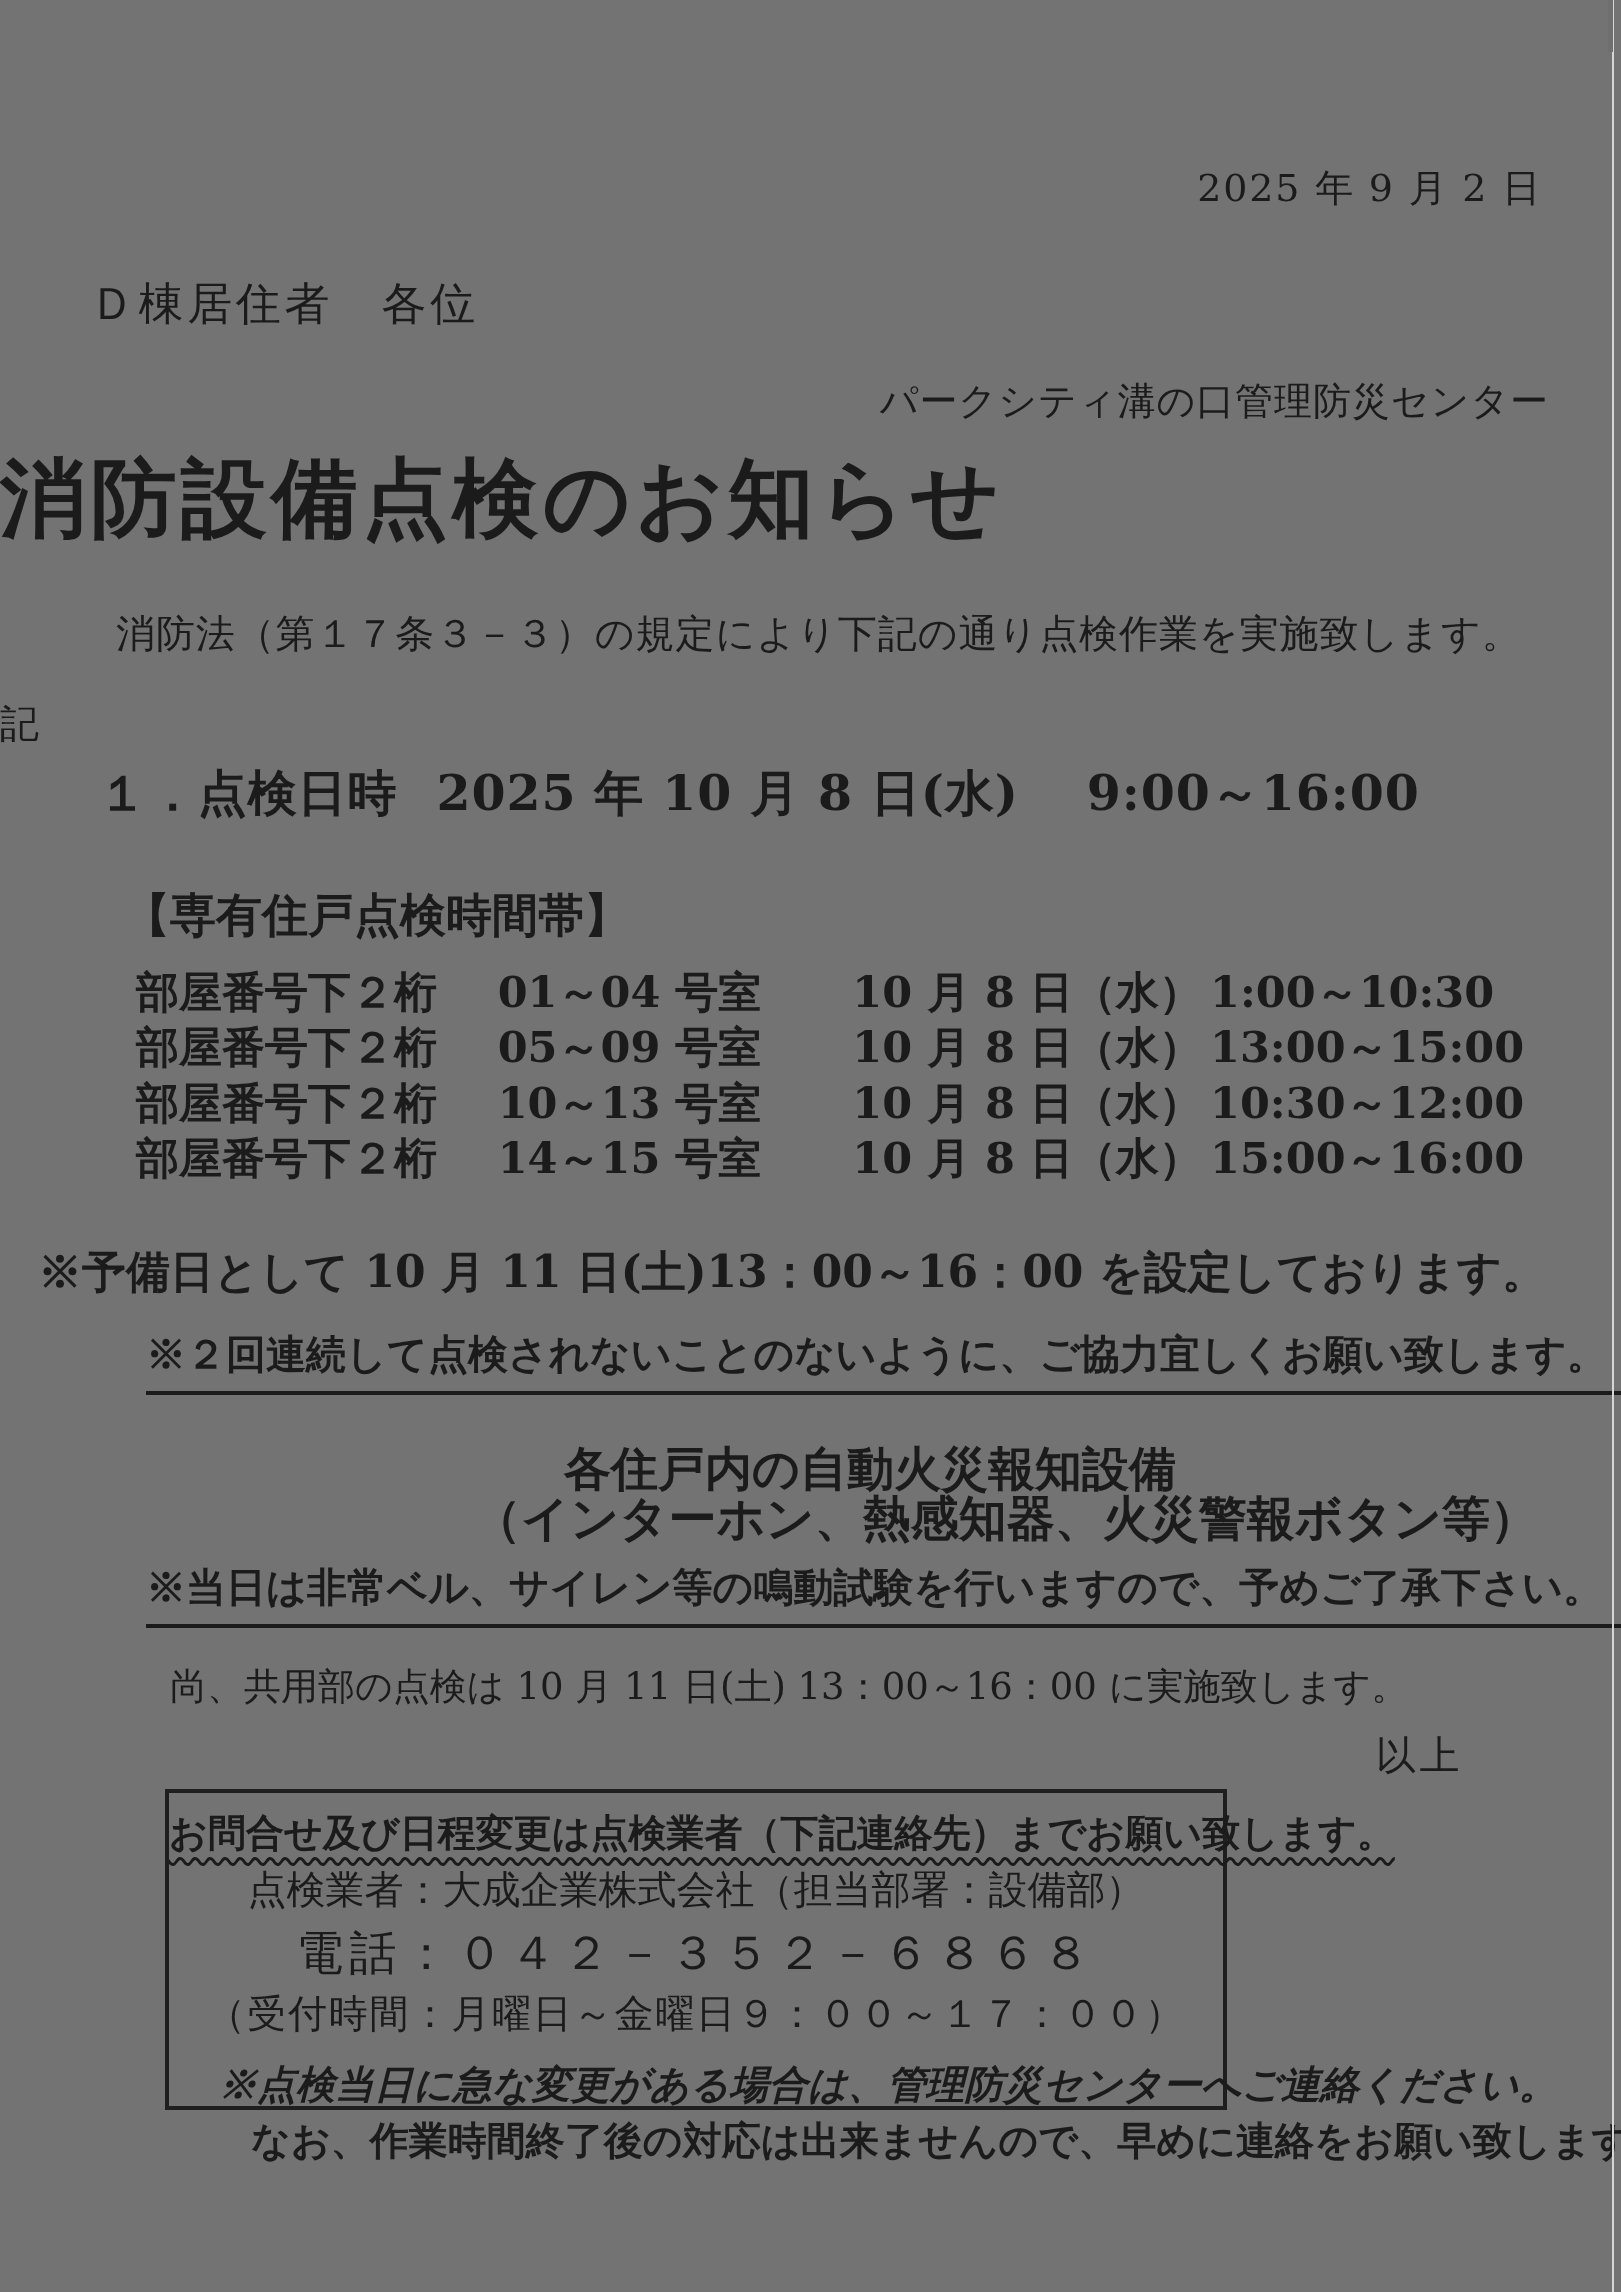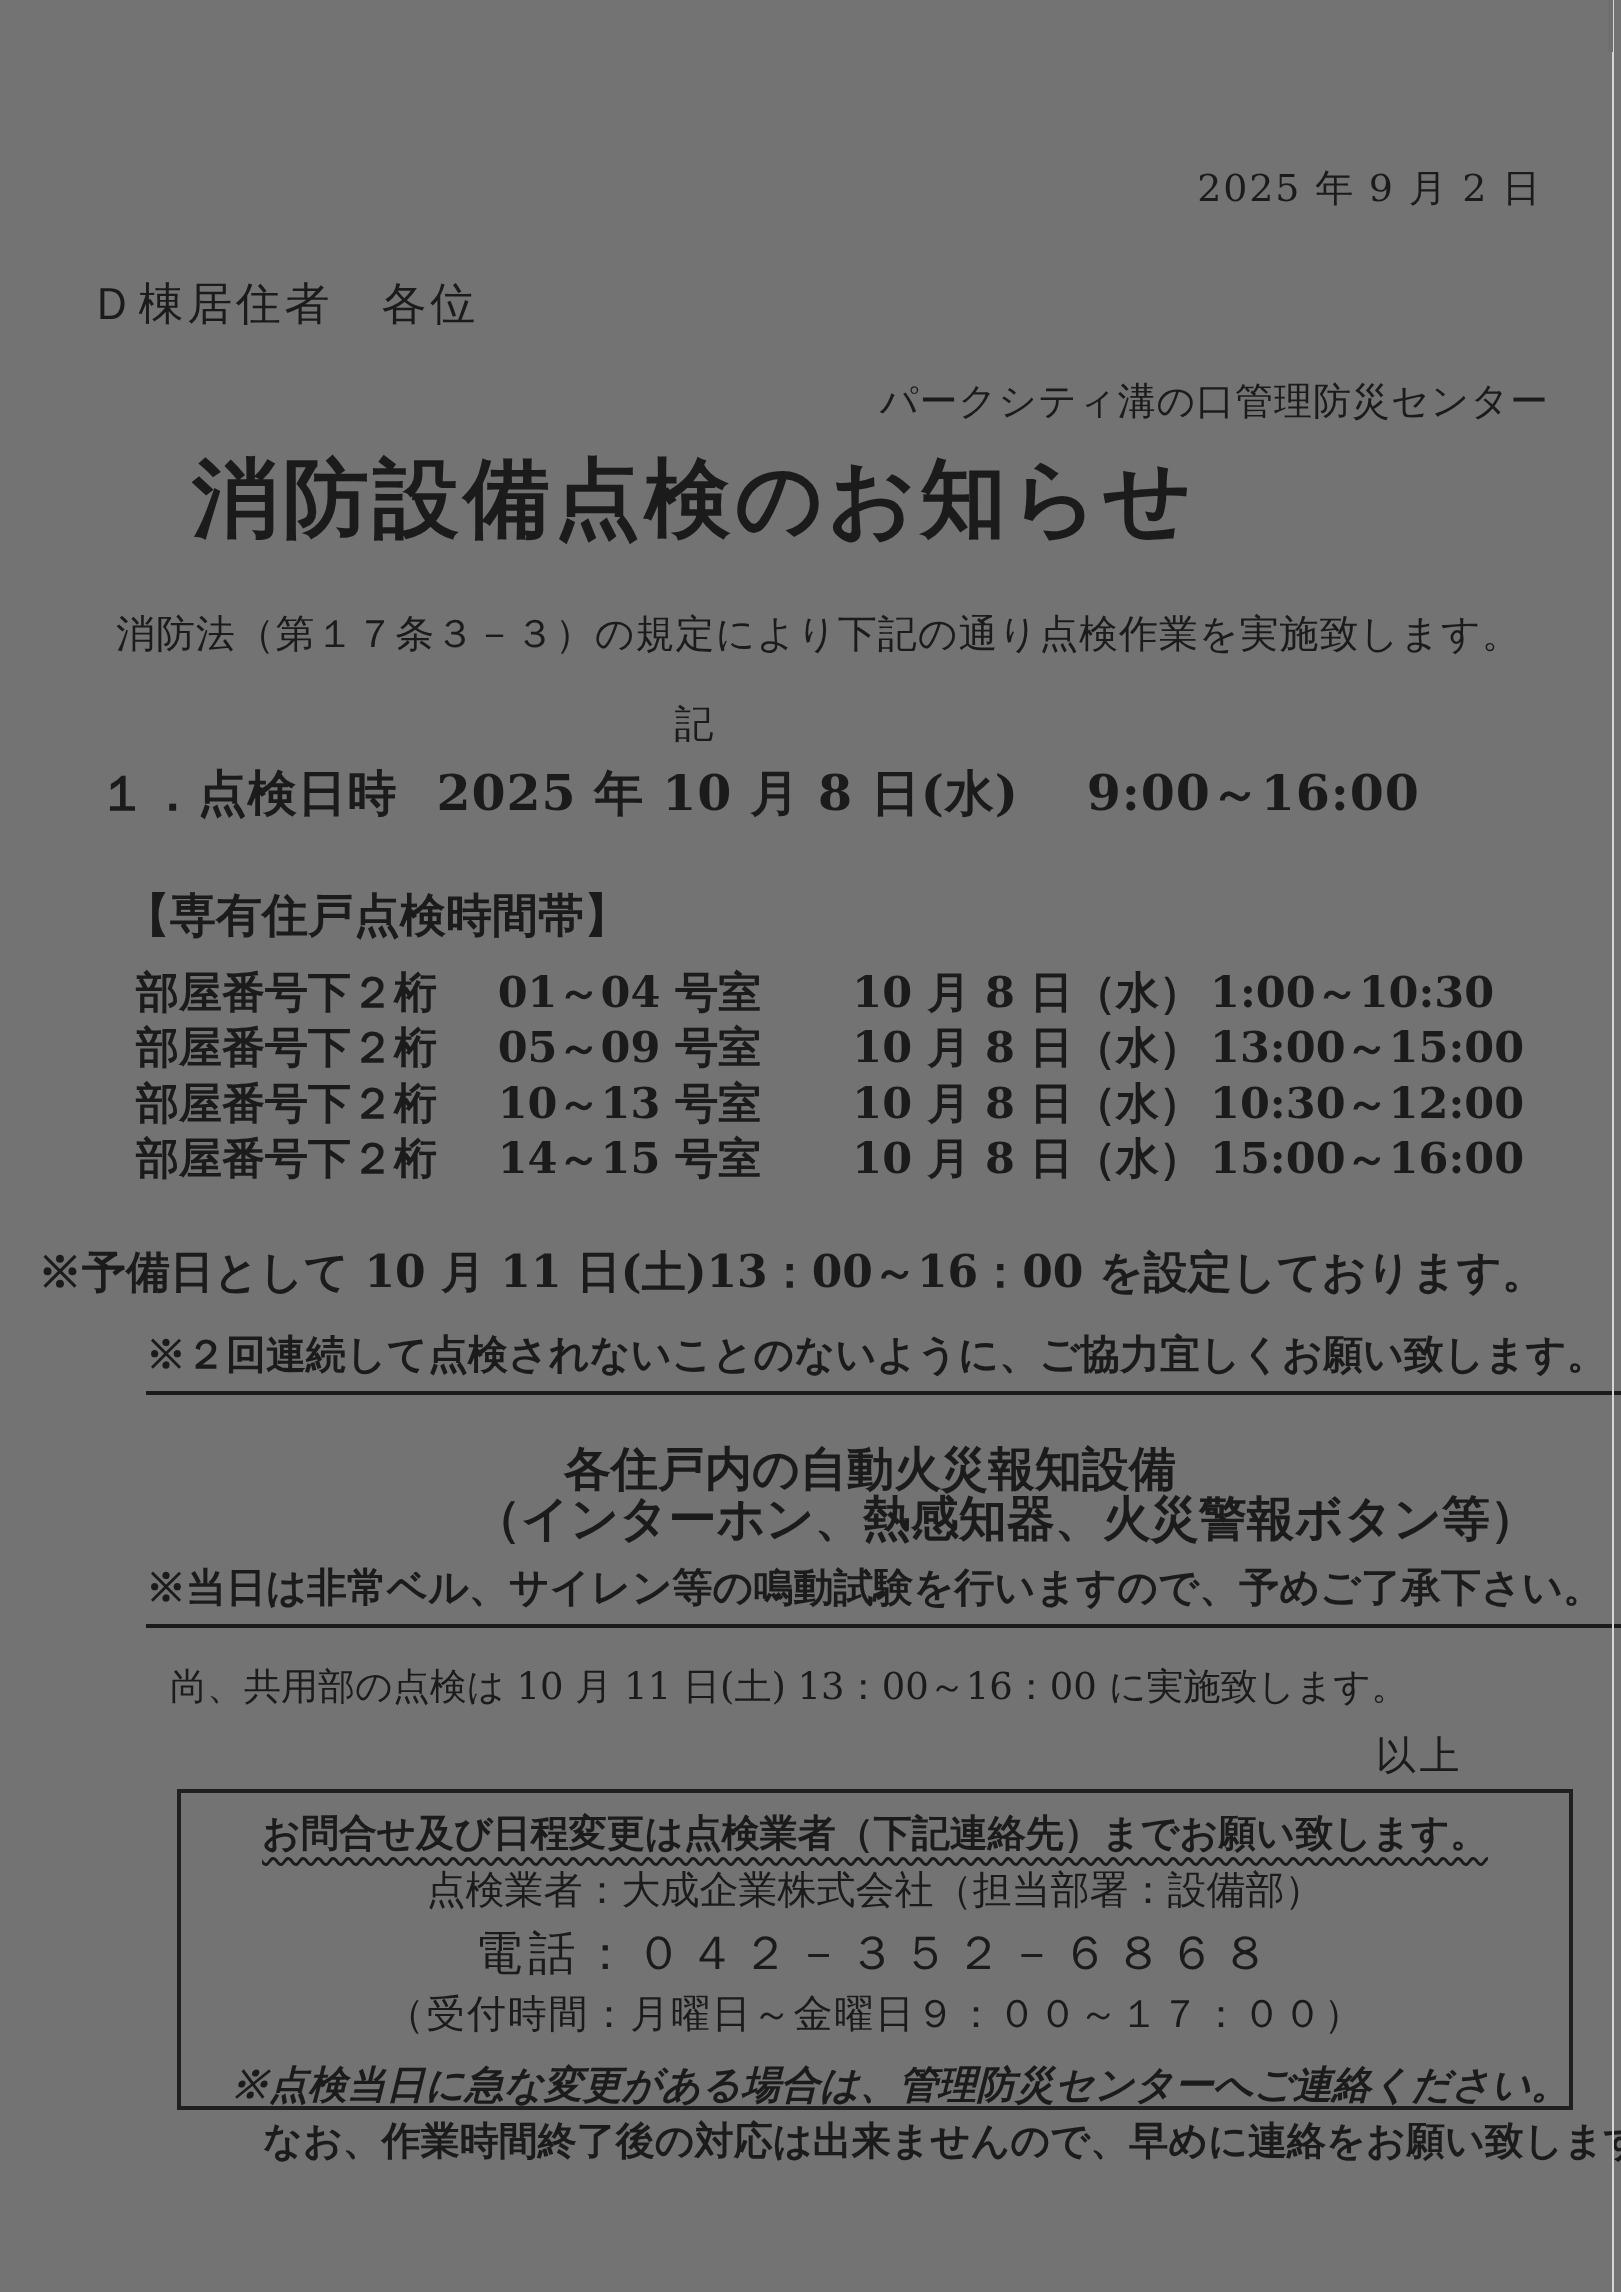--- a/index.html
+++ b/index.html
@@ -6,21 +6,21 @@
   .page {
     position: relative;
     width: 1621px;
     height: 2293px;
     background: #737373;
     overflow: hidden;
     font-family: "DejaVu Serif", "Liberation Serif", serif;
     color: #1b1b1b;
   }
   .abs { position: absolute; white-space: nowrap; }
-  .center { left: 0; width: 1388px; text-align: center; }
+  .center { left: 0; width: 1388px; }
 
   .doc-date    { top: 163px; right: 79px; font-size: 38px; letter-spacing: 1.8px; }
   .recipient   { left: 90px; top: 274px; font-size: 45px; letter-spacing: 3.6px; }
   .sender      { top: 376px; right: 72px; font-size: 38px; letter-spacing: 0.9px; }
   .title       { top: 441px; font-size: 86px; font-weight: 900; letter-spacing: 4.5px; }
   .intro       { left: 116px; top: 607px; font-size: 39px; letter-spacing: 0.9px; }
   .ki          { top: 697px; font-size: 39px; }
 
   .section1    { left: 98px; top: 761px; font-size: 49px; font-weight: bold; letter-spacing: 0.9px; }
   .section1 .gap { display: inline-block; width: 39px; }
@@ -43,21 +43,21 @@
   .sec2-head   { left: 94px; top: 1438px; font-size: 47px; font-weight: bold; }
   .sec2-body   { left: 564px; top: 1438px; font-size: 47px; font-weight: bold; }
   .sec2-detail { left: 473px; top: 1487px; font-size: 48px; font-weight: bold; }
 
   .alarm       { left: 146px; top: 1560px; font-size: 40px; font-weight: bold;
                  border-bottom: 4.5px solid #1b1b1b; padding-bottom: 9px; padding-right: 21.5px; }
 
   .common      { left: 170px; top: 1662px; font-size: 37px; }
   .closing     { top: 1728px; right: 158px; font-size: 40px; letter-spacing: 3.6px; }
 
-  .contact-box { left: 177px; top: 1789px; width: 1396px; height: 321px;
+  .contact-box { left: 165px; top: 1789px; width: 1062px; height: 321px;
                  border: 4.5px solid #1f1f1f; box-sizing: border-box; }
   .cb-line { text-align: center; white-space: nowrap; }
   .cb-inquiry  { margin-top: 15px; font-size: 38px; font-weight: bold; }
   .cb-inquiry span {
       text-decoration: underline; text-decoration-style: wavy;
       text-decoration-thickness: 2.7px; text-underline-offset: 10.7px; }
   .cb-vendor   { margin-top: 4px; font-size: 39px; }
   .cb-phone    { margin-top: 4.5px; font-size: 47px; letter-spacing: 6.3px; }
   .cb-hours    { margin-top: 2.7px; font-size: 39px; letter-spacing: 1.8px; }
   .cb-warn1    { margin-top: 17px; margin-left: 49px; font-size: 39px; font-weight: bold; text-align: center; font-style: italic; }

